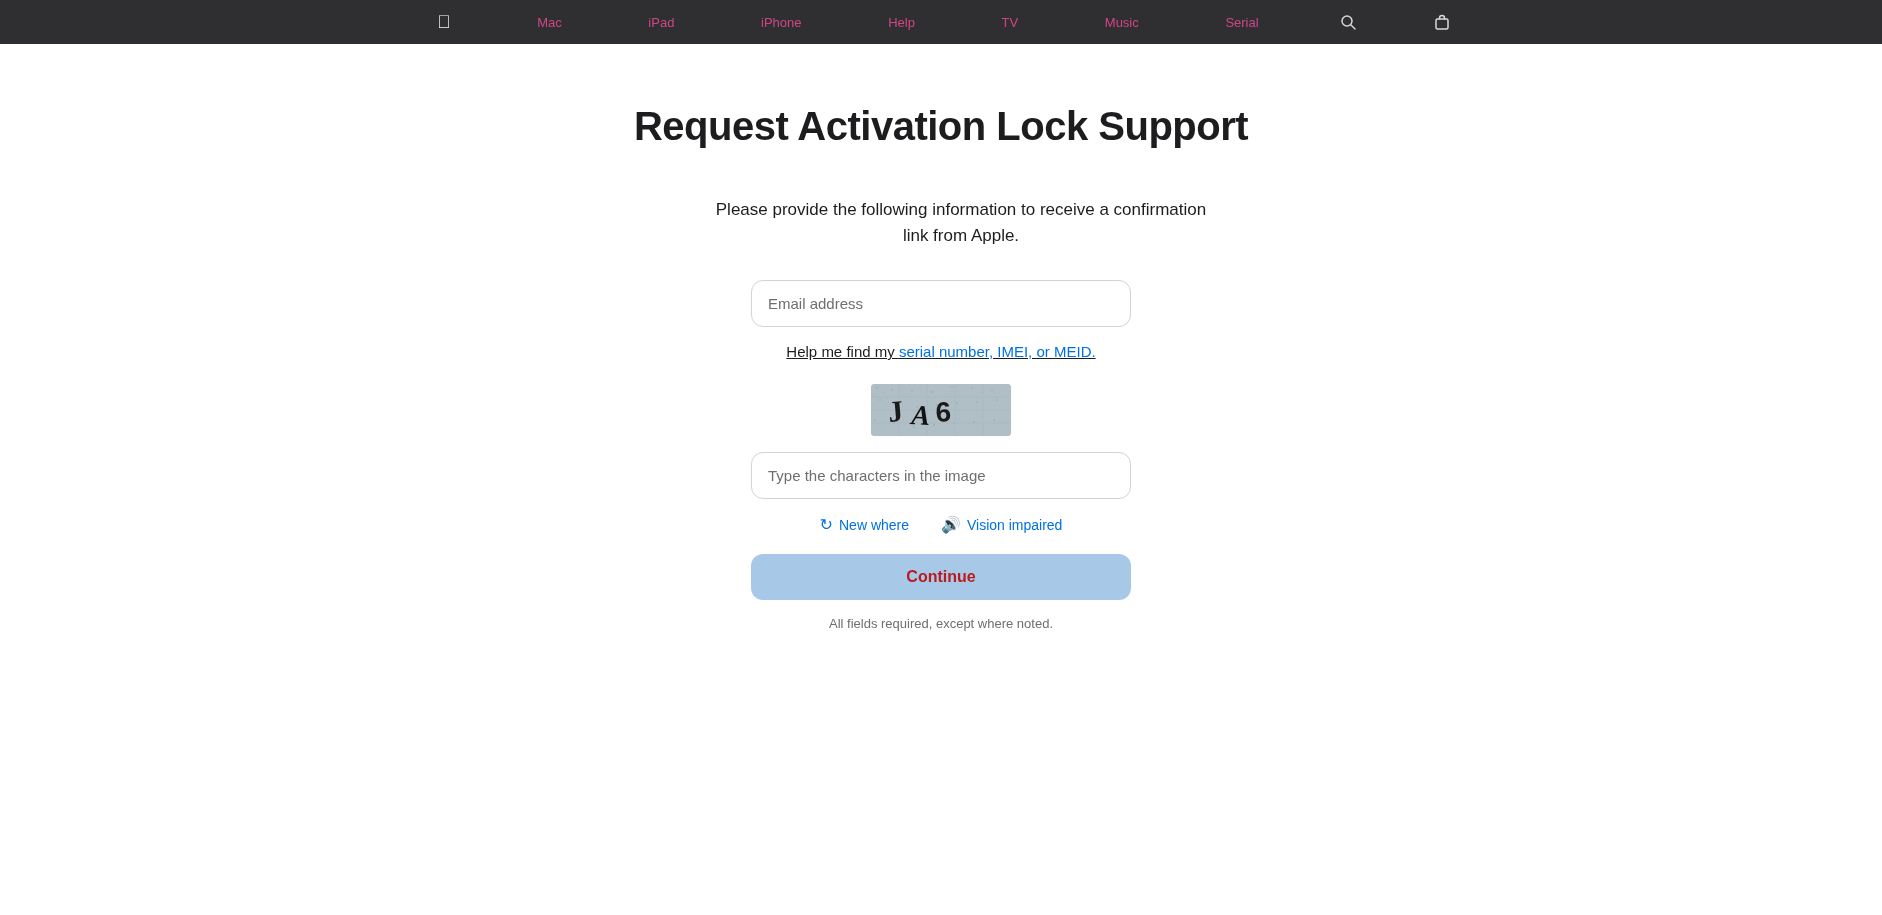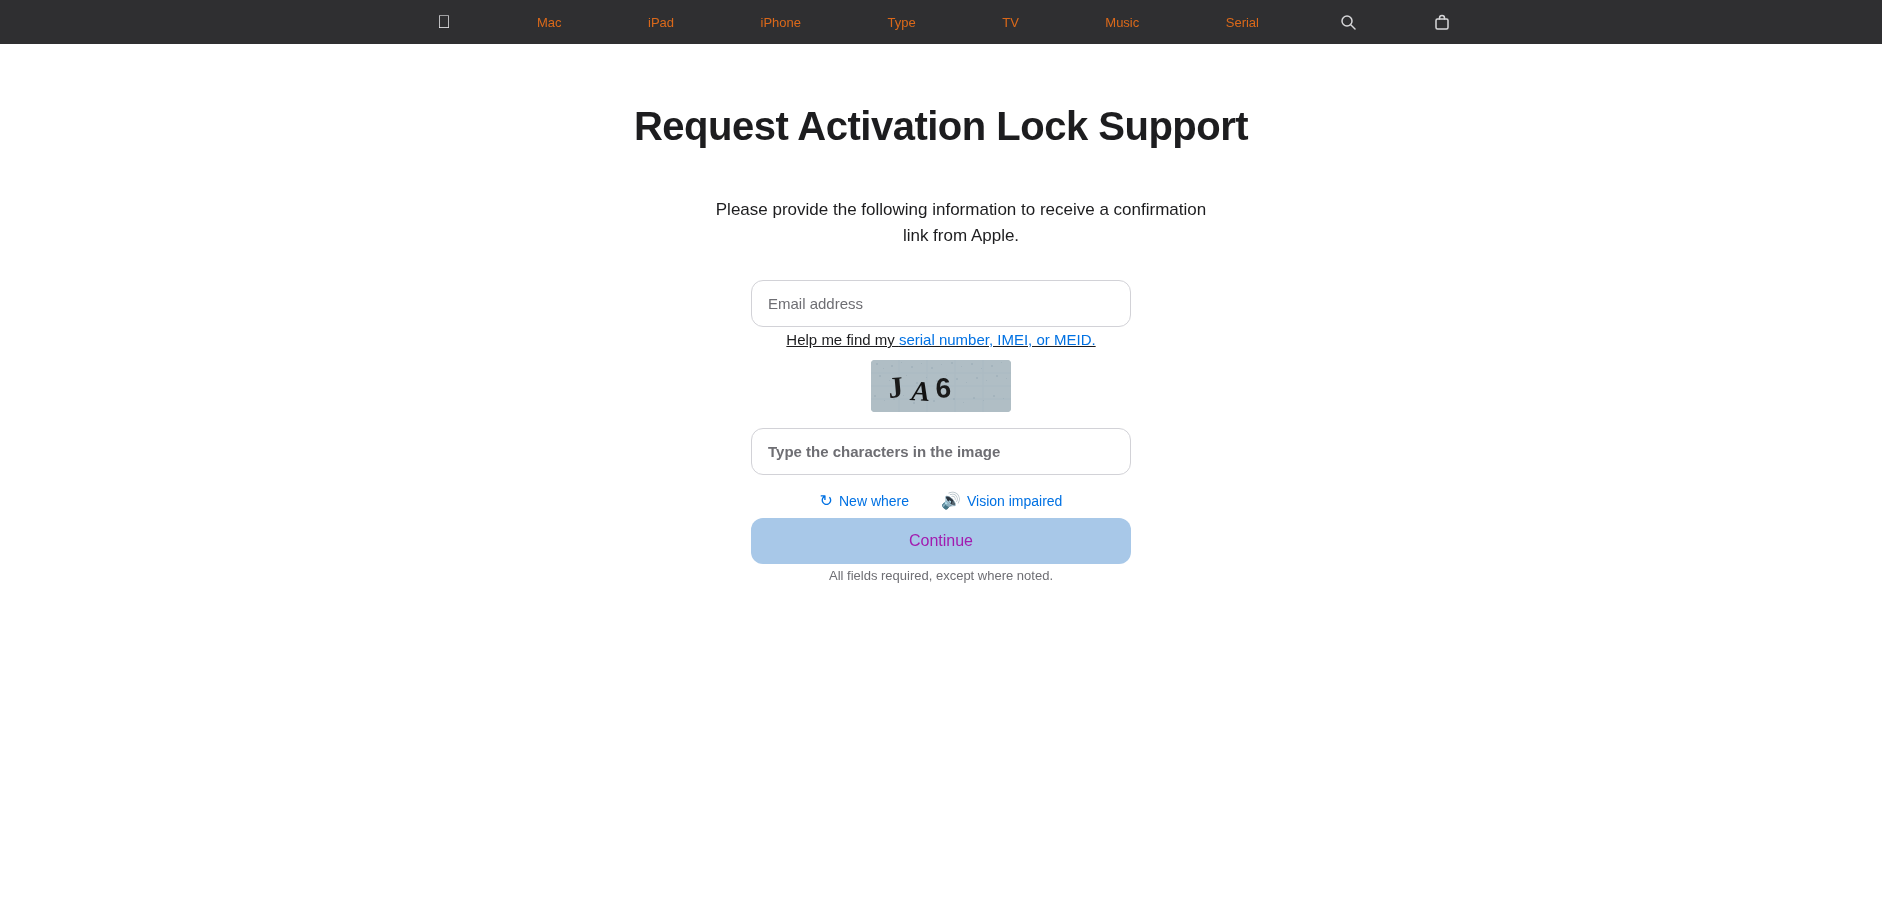--- a/index.html
+++ b/index.html
@@ -31,21 +31,21 @@
     .nav-inner {
       display: flex;
       align-items: center;
       gap: 0;
       width: 100%;
       max-width: 1040px;
       justify-content: space-between;
     }
 
     .nav-item {
-      color: #f97316;
+      color: #ec4899;
       font-size: 13px;
       padding: 8px 16px;
       cursor: pointer;
       opacity: 0.85;
       white-space: nowrap;
       display: flex;
       align-items: center;
       height: 44px;
       text-decoration: none;
     }
@@ -97,20 +97,21 @@
       max-width: 520px;
       margin-left: 40px;
     }
 
     .form-container {
       width: 100%;
       max-width: 380px;
       display: flex;
       flex-direction: column;
       align-items: center;
+      gap: 12px;
     }
 
     .form-input {
       width: 100%;
       padding: 14px 16px;
       border: 1px solid #d2d2d7;
       border-radius: 12px;
       font-size: 15px;
       color: #1d1d1f;
       outline: none;
@@ -180,25 +181,25 @@
     }
 
     .action-icon {
       font-size: 16px;
     }
 
     .continue-btn {
       width: 100%;
       padding: 14px;
       background: #a8c8e8;
-      color: #a21caf;
+      color: #b91c1c;
       border: none;
       border-radius: 12px;
       font-size: 16px;
-      font-weight: 400;
+      font-weight: 700;
       cursor: pointer;
       font-family: inherit;
       margin-top: 8px;
     }
 
     .required-note {
       font-size: 13px;
       color: #6e6e73;
       text-align: center;
       margin-top: 4px;
@@ -214,21 +215,21 @@
   </style>
 </head>
 <body>
 
 <nav>
   <div class="nav-inner">
     <span class="nav-apple-logo"></span>
     <a class="nav-item">Mac</a>
     <a class="nav-item">iPad</a>
     <a class="nav-item">iPhone</a>
-    <a class="nav-item">Type</a>
+    <a class="nav-item">Help</a>
     <a class="nav-item">TV</a>
     <a class="nav-item">Music</a>
     <a class="nav-item">Serial</a>
     <span class="nav-icon">
       <svg width="15" height="15" viewBox="0 0 15 15" fill="none">
         <circle cx="6" cy="6" r="5" stroke="#f5f5f7" stroke-width="1.5"></circle>
         <line x1="10" y1="10" x2="14" y2="14" stroke="#f5f5f7" stroke-width="1.5" stroke-linecap="round"></line>
       </svg>
     </span>
     <span class="nav-icon">
@@ -318,21 +319,21 @@
               <line x1="112" y1="0" x2="112" y2="52"></line>
             </g>
 
             <text x="18" y="38" font-family="Georgia, serif" font-size="30" font-weight="bold" fill="#1a1a1a" transform="rotate(-5, 18, 38)">J</text>
             <text x="40" y="40" font-family="Georgia, serif" font-size="28" font-weight="bold" fill="#111" transform="rotate(3, 40, 40)" font-style="italic">A</text>
             <text x="65" y="38" font-family="Arial, sans-serif" font-size="28" font-weight="bold" fill="#1a1a1a" transform="rotate(-3, 65, 38)">6</text>
           </svg>
         </div>
       </div>
 
-      <input type="text" class="form-input" style="width: 100%; font-weight: bold;" placeholder="Type the characters in the image">
+      <input type="text" class="form-input" style="width: 100%;" placeholder="Type the characters in the image">
 
       <div class="captcha-actions">
         <button class="captcha-action-btn">
           <span class="action-icon">↻</span>
           <span>New where</span>
         </button>
         <button class="captcha-action-btn">
           <span class="action-icon">🔊</span>
           <span>Vision impaired</span>
         </button>

